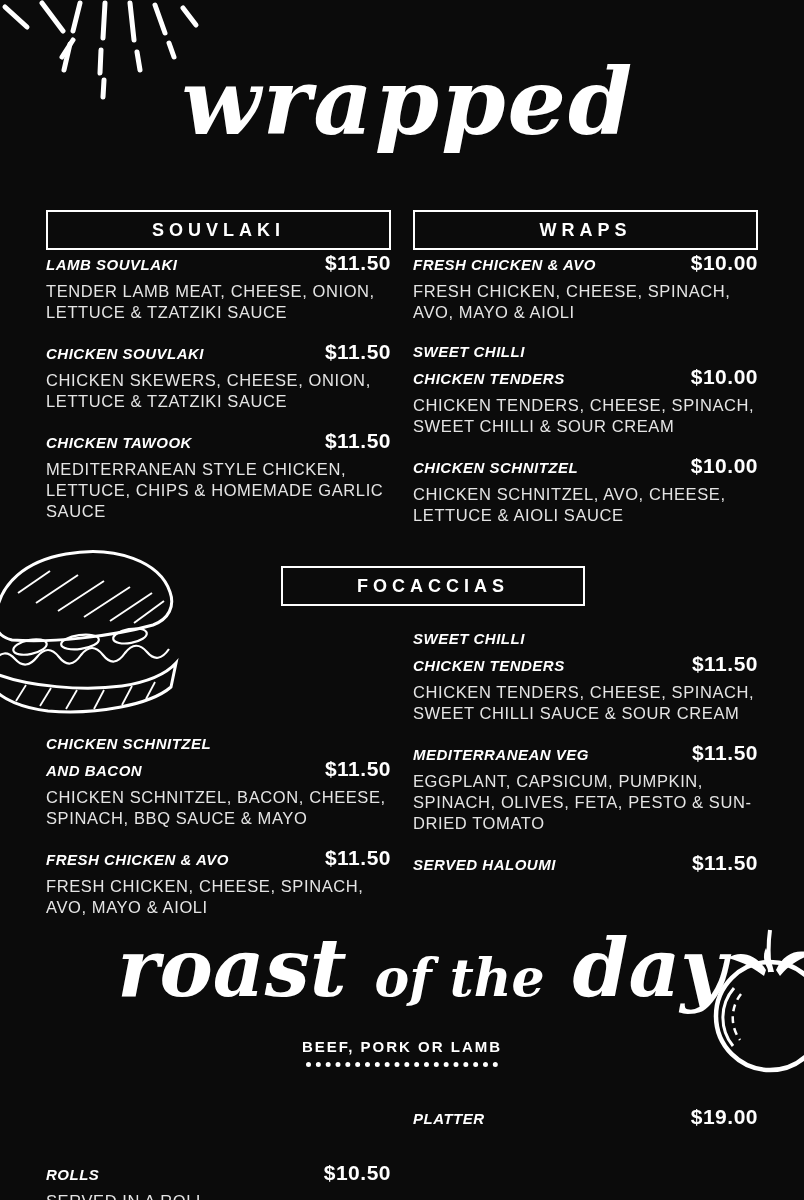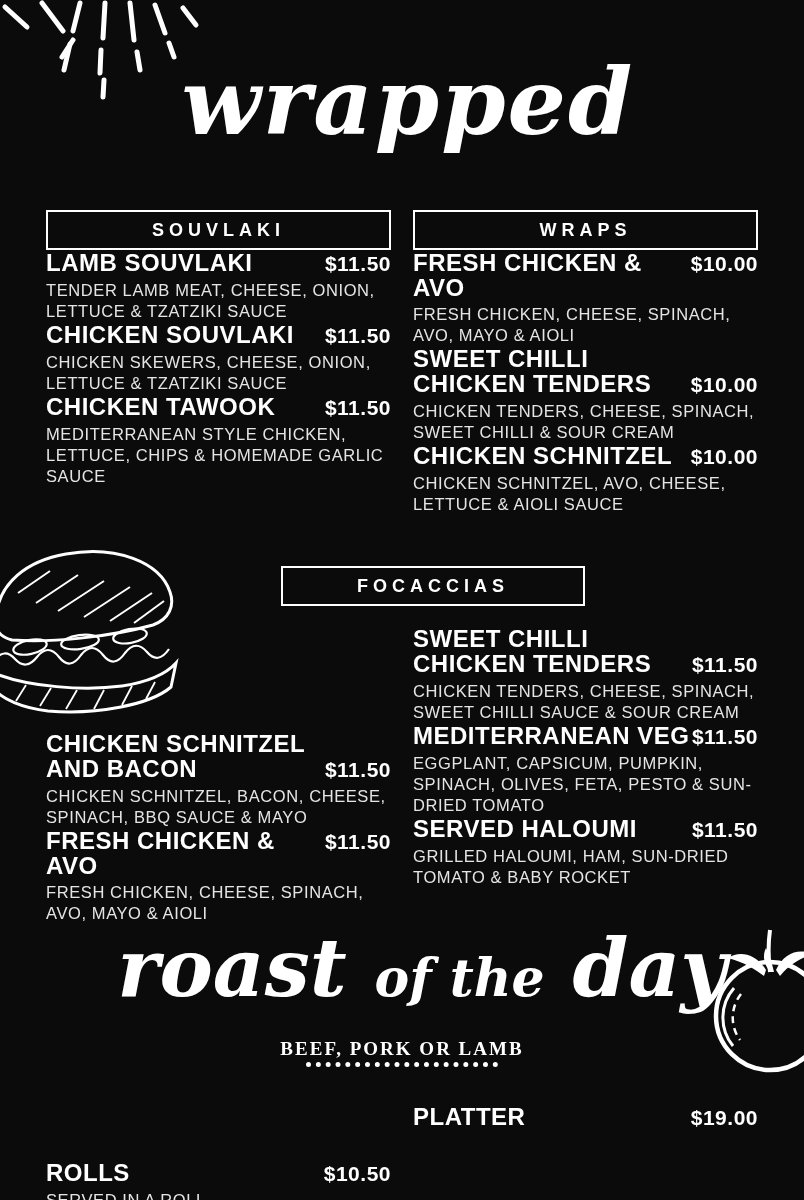--- a/index.html
+++ b/index.html
@@ -41,37 +41,37 @@
   .col{position:absolute;}
   #col-souvlaki{left:46px;top:210px;width:345px;}
   #col-wraps{left:413px;top:210px;width:345px;}
   #focaccias-box{position:absolute;left:281px;top:566px;width:304px;}
   #col-foc-right{left:413px;top:626px;width:345px;}
   #col-foc-left{left:46px;top:731px;width:345px;}
   #col-rolls{left:46px;top:1160px;width:345px;}
   #col-platter{left:413px;top:1104px;width:345px;}
 
   
-  .item + .item{margin-top:0;}
+  .item + .item{margin-top:16px;}
   .trow{
     display:flex;justify-content:space-between;align-items:baseline;
     line-height:25px;
   }
-  .iname{font-size:24px;font-weight:bold;letter-spacing:0.5px;}
+  .iname{font-size:15px;font-weight:bold;letter-spacing:0.5px;font-style:italic;}
   .iprice{font-size:21px;font-weight:bold;letter-spacing:0.5px;}
   .idesc{
     margin-top:4px;
     font-size:16.5px;line-height:21px;letter-spacing:0.6px;
     color:#e5e5e5;
   }
 
   
   #roast-subtitle{
     top:1038px;left:0;width:100%;text-align:center;
-    font-size:19px;font-weight:bold;letter-spacing:2px;font-family:Liberation Serif, serif;
+    font-size:15px;font-weight:bold;letter-spacing:2px;
   }
   #dotted-divider{
     top:1062px;left:50%;transform:translateX(-50%);
     width:192px;height:0;
     border-bottom:5px dotted #ffffff;
   }
 
   svg{display:block;}
 </style>
 </head>
@@ -207,21 +207,20 @@
       <span class="iname">MEDITERRANEAN VEG</span>
       <span class="iprice">$11.50</span>
     </div>
     <div class="idesc">EGGPLANT, CAPSICUM, PUMPKIN, SPINACH, OLIVES, FETA, PESTO &amp; SUN-DRIED TOMATO</div>
   </div>
   <div class="item">
     <div class="trow">
       <span class="iname">SERVED HALOUMI</span>
       <span class="iprice">$11.50</span>
     </div>
-    <div class="idesc">GRILLED HALOUMI, HAM, SUN-DRIED TOMATO &amp; BABY ROCKET</div>
   </div>
 </div>
 
 <div class="col" id="col-foc-left">
   <div class="item">
     <div class="trow">
       <span class="iname">CHICKEN SCHNITZEL</span>
     </div>
     <div class="trow">
       <span class="iname">AND BACON</span>

